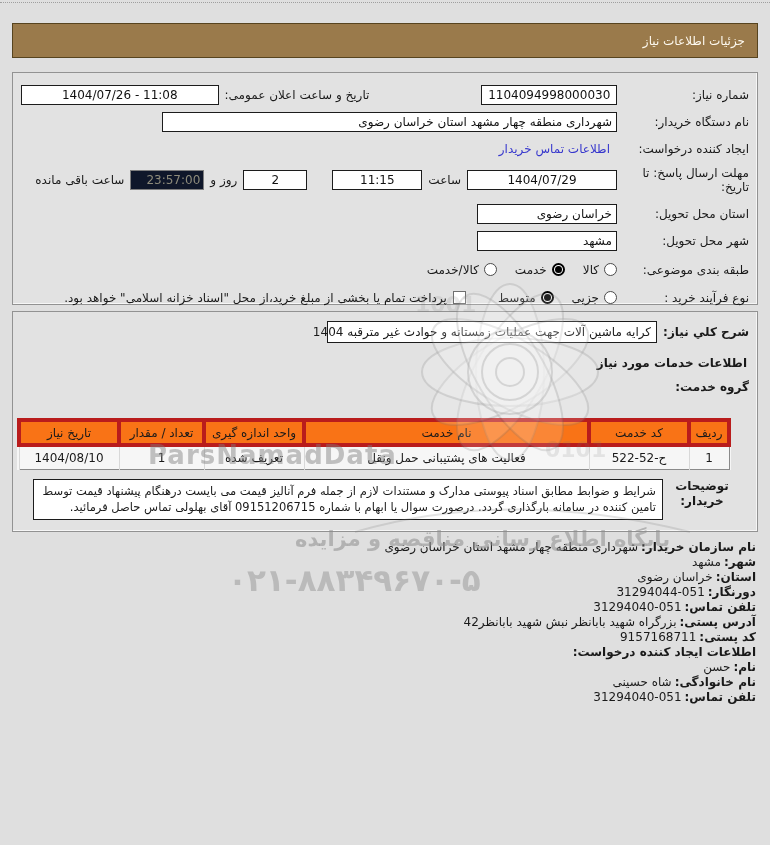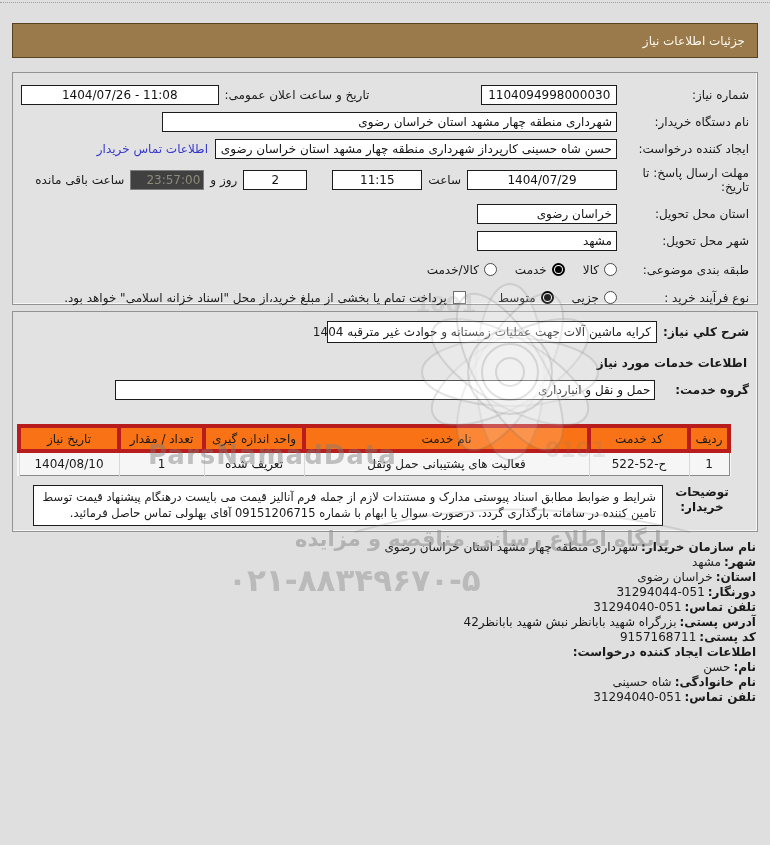--- a/index.html
+++ b/index.html
@@ -34,21 +34,21 @@
   .panel2{ top:311px; height:221px; padding:9px 8px 0 8px; }
   .frow{ display:flex; align-items:center; margin-bottom:6px; min-height:21px; }
   .flabel{ width:132px; flex:0 0 132px; line-height:14px; padding-left:0; }
   .tb{
     background:#fff; border:1px solid #1c1c1c; height:20px;
     display:flex; align-items:center; font-size:12px; color:#111;
     overflow:hidden; white-space:nowrap;
   }
   .tb.center{ justify-content:center; }
   .tb.rightpad{ padding:0 4px; }
-  .tb.cream{ background:#404040; border:1px solid #7e7e7e; color:#8d8b7b;padding-left:12px; }
+  .tb.cream{ background:#0f172a; border:1px solid #7e7e7e; color:#8d8b7b;padding-left:12px; }
   .link{ color:#3737cd; margin-right:7px; cursor:pointer; white-space:nowrap; } .mid-gap{ margin-right:25px; }
   .inline-lbl{ margin:0 6px; white-space:nowrap; }
   
   .opt{ display:flex; align-items:center; margin-left:18px; }
   .radio{
     width:13px; height:13px; border:1px solid #4a4a4a; border-radius:50%;
     background:#fff; margin-left:5px; position:relative; flex:0 0 13px;
   }
   .radio.on{ border:2px solid #000; }
   .radio.on::after{
@@ -126,21 +126,20 @@
     </div>
   </div>
 
   <div class="frow">
     <div class="flabel">نام دستگاه خریدار:</div>
     <div class="tb rightpad" style="width:455px">شهرداری منطقه چهار مشهد استان خراسان رضوی</div>
   </div>
 
   <div class="frow">
     <div class="flabel">ایجاد کننده درخواست:</div>
-    <div class="tb rightpad" style="width:402px">حسن شاه حسینی کارپرداز شهرداری منطقه چهار مشهد استان خراسان رضوی</div>
     <span class="link">اطلاعات تماس خریدار</span>
   </div>
 
   <div class="frow" style="min-height:30px;margin-bottom:8px">
     <div class="flabel">مهلت ارسال پاسخ: تا تاریخ:</div>
     <div class="tb center" style="width:150px">
       <span class="ltr">1404/07/29</span>
     </div>
     <span class="inline-lbl">ساعت</span>
     <div class="tb center" style="width:90px">
@@ -203,21 +202,20 @@
 
   <div class="descrow">
     <div class="desclabel">شرح کلي نیاز:</div>
     <div class="descbox" style="width:330px">کرایه ماشین آلات جهت عملیات زمستانه و حوادث غیر مترقبه 1404</div>
   </div>
 
   <div class="svc-header">اطلاعات خدمات مورد نیاز</div>
 
   <div class="group-row">
     <div class="desclabel">گروه خدمت:</div>
-    <div class="tb rightpad">حمل و نقل و انبارداری</div>
   </div>
 
   <table class="svc">
     <colgroup>
       <col style="width:40px">
         <col style="width:100px">
         <col style="width:285px">
       <col style="width:100px">
         <col style="width:85px">
         <col style="width:100px">

